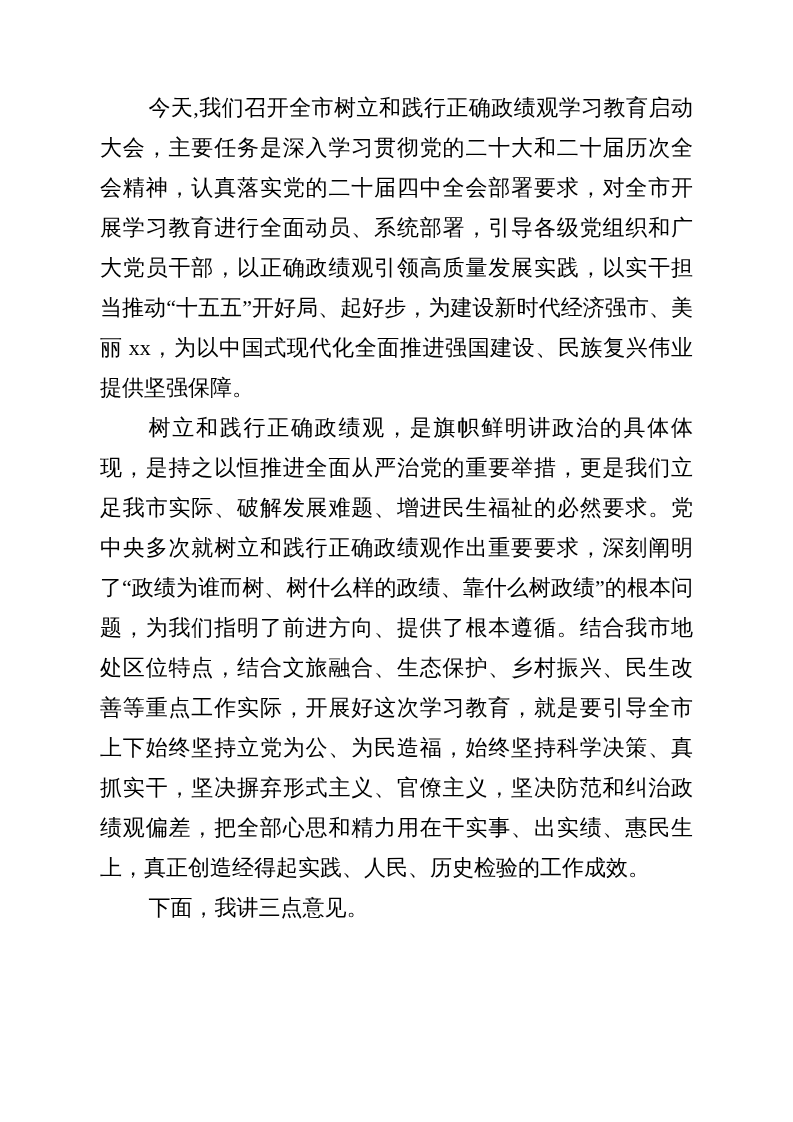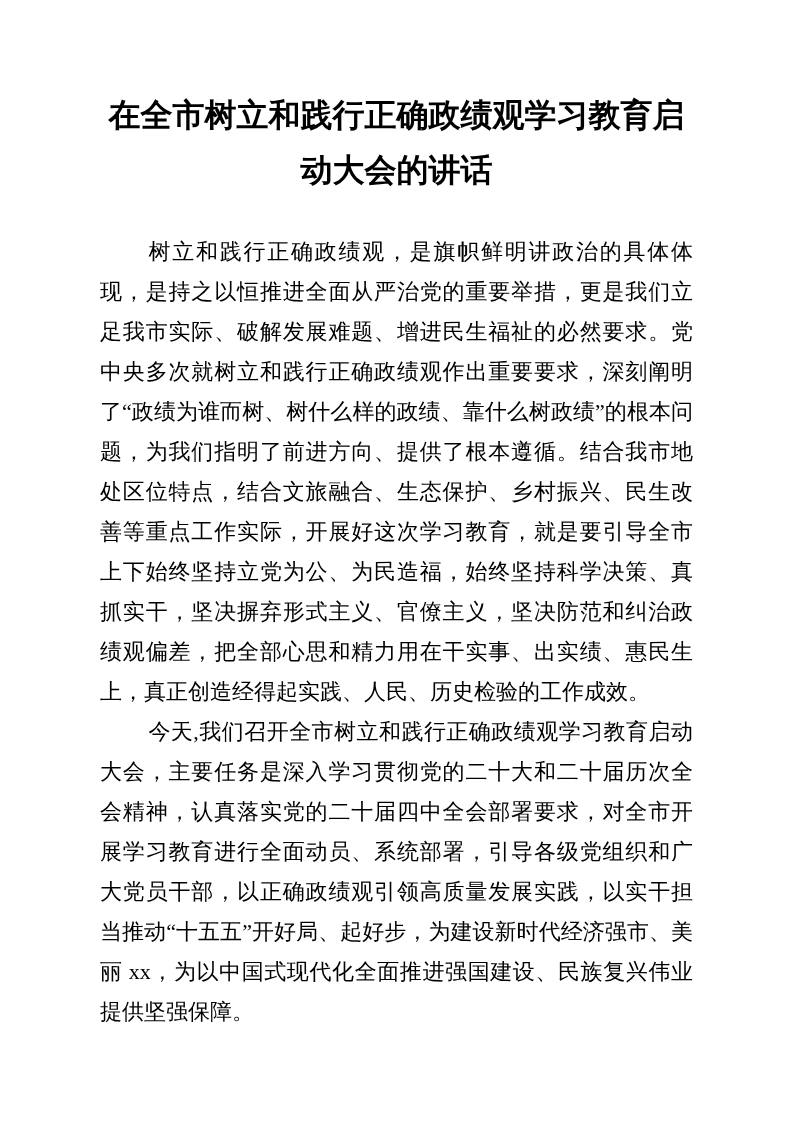--- a/index.html
+++ b/index.html
@@ -44,22 +44,22 @@
     margin: 0;
     text-align: justify;
     text-justify: inter-character;
     text-indent: 2.2em;
   }
 </style>
 </head>
 <body>
 
 <div class="page">
-  <h1 class="doc-title">在全市树立和践行正确政绩观学习教育启动大会的讲话</h1>
 
   <div class="doc-body">
 
+    <p class="para">今天,我们召开全市树立和践行正确政绩观学习教育启动大会，主要任务是深入学习贯彻党的二十大和二十届历次全会精神，认真落实党的二十届四中全会部署要求，对全市开展学习教育进行全面动员、系统部署，引导各级党组织和广大党员干部，以正确政绩观引领高质量发展实践，以实干担当推动“十五五”开好局、起好步，为建设新时代经济强市、美丽 xx，为以中国式现代化全面推进强国建设、民族复兴伟业提供坚强保障。</p>
+
     <p class="para">树立和践行正确政绩观，是旗帜鲜明讲政治的具体体现，是持之以恒推进全面从严治党的重要举措，更是我们立足我市实际、破解发展难题、增进民生福祉的必然要求。党中央多次就树立和践行正确政绩观作出重要要求，深刻阐明了“政绩为谁而树、树什么样的政绩、靠什么树政绩”的根本问题，为我们指明了前进方向、提供了根本遵循。结合我市地处区位特点，结合文旅融合、生态保护、乡村振兴、民生改善等重点工作实际，开展好这次学习教育，就是要引导全市上下始终坚持立党为公、为民造福，始终坚持科学决策、真抓实干，坚决摒弃形式主义、官僚主义，坚决防范和纠治政绩观偏差，把全部心思和精力用在干实事、出实绩、惠民生上，真正创造经得起实践、人民、历史检验的工作成效。</p>
 
-    <p class="para">今天,我们召开全市树立和践行正确政绩观学习教育启动大会，主要任务是深入学习贯彻党的二十大和二十届历次全会精神，认真落实党的二十届四中全会部署要求，对全市开展学习教育进行全面动员、系统部署，引导各级党组织和广大党员干部，以正确政绩观引领高质量发展实践，以实干担当推动“十五五”开好局、起好步，为建设新时代经济强市、美丽 xx，为以中国式现代化全面推进强国建设、民族复兴伟业提供坚强保障。</p>
-
+    <p class="para">下面，我讲三点意见。</p>
   </div>
 </div>
 
 </body></html>

